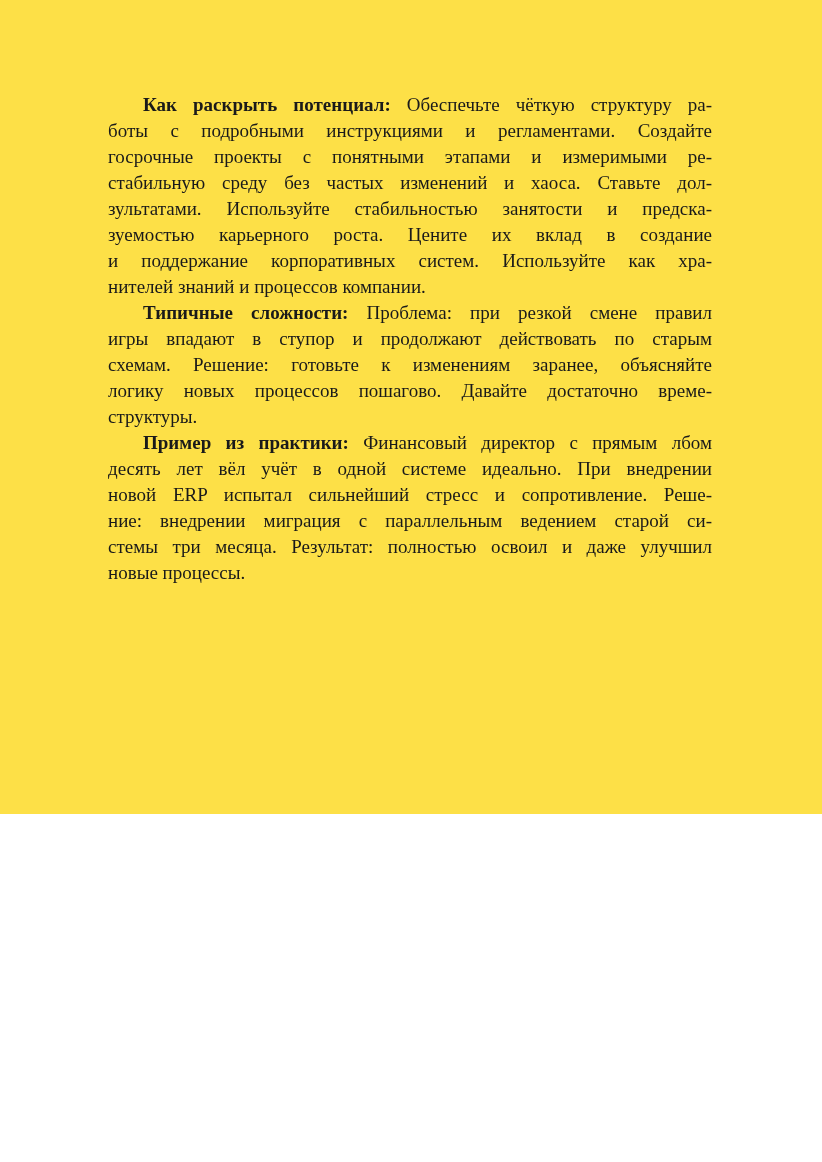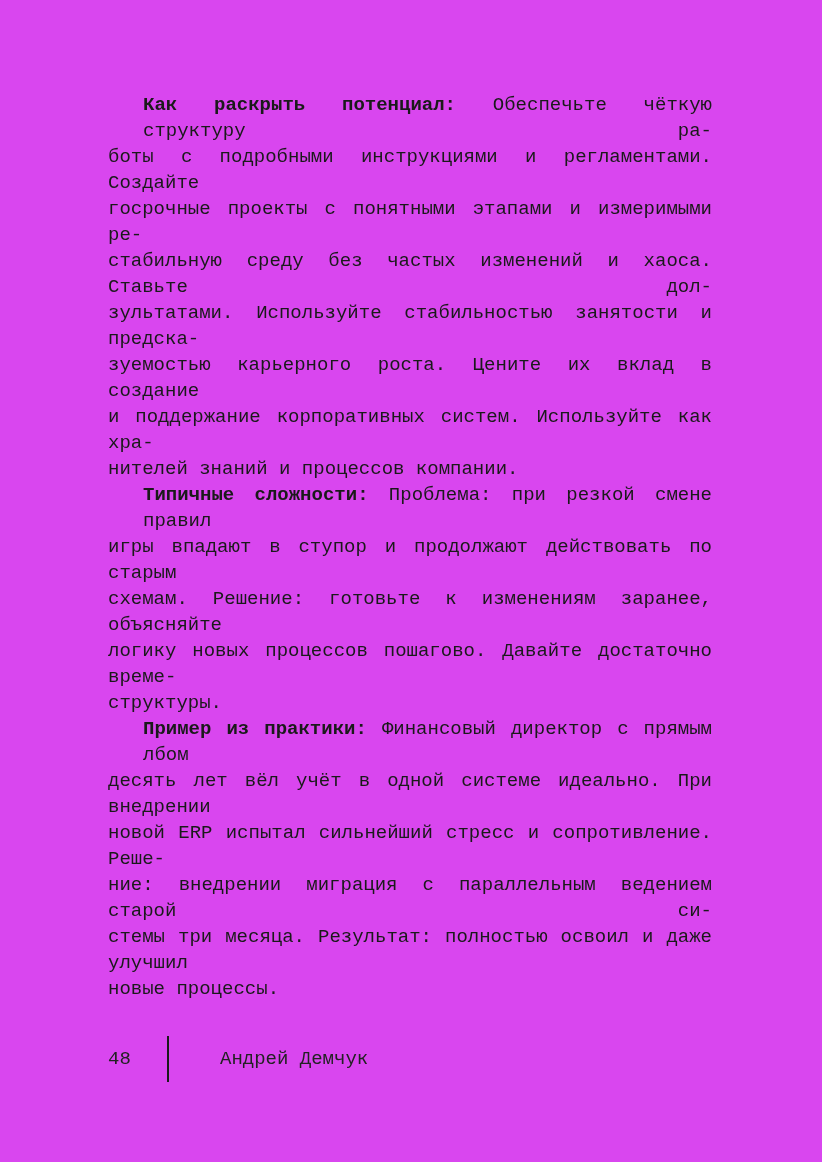--- a/index.html
+++ b/index.html
@@ -3,23 +3,23 @@
 <meta charset="utf-8">
 <style>
   html, body {
     margin: 0;
     padding: 0;
     background: #ffffff;
   }
   .page {
     position: relative;
     width: 822px;
-    height: 1162px;
-    background: #d946ef;
-    font-family: Liberation Mono, monospace;
+    height: 814px;
+    background: #fde047;
+    font-family: Liberation Serif, serif;
     color: #1a1a1a;
     overflow: hidden;
   }
   .text-block {
     position: absolute;
     left: 108px;
     top: 92px;
     width: 604px;
     font-size: 19px;
     line-height: 26px;

